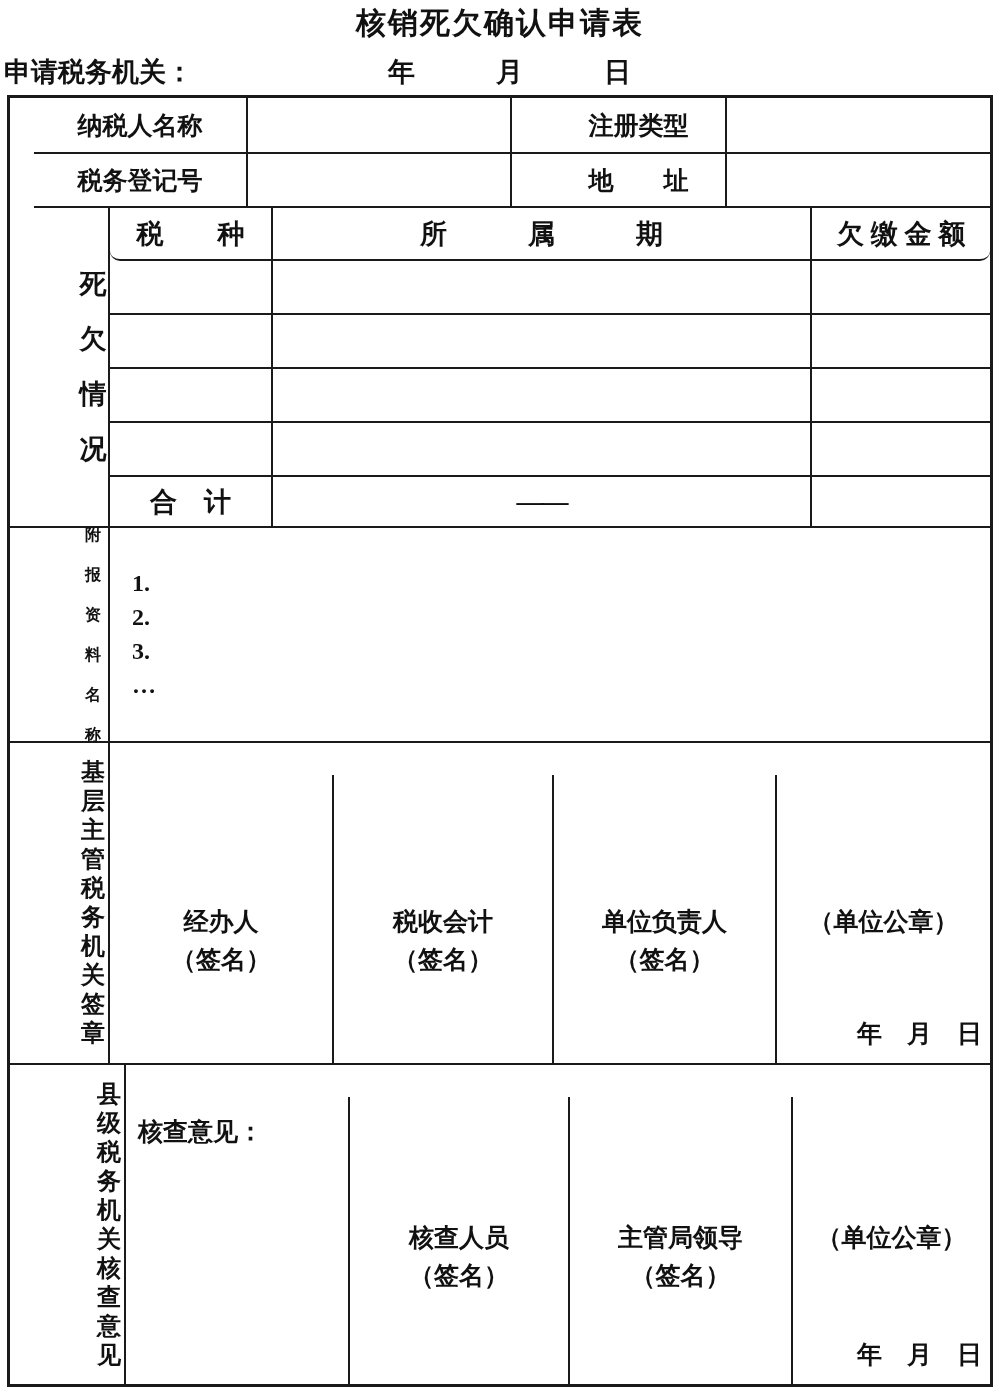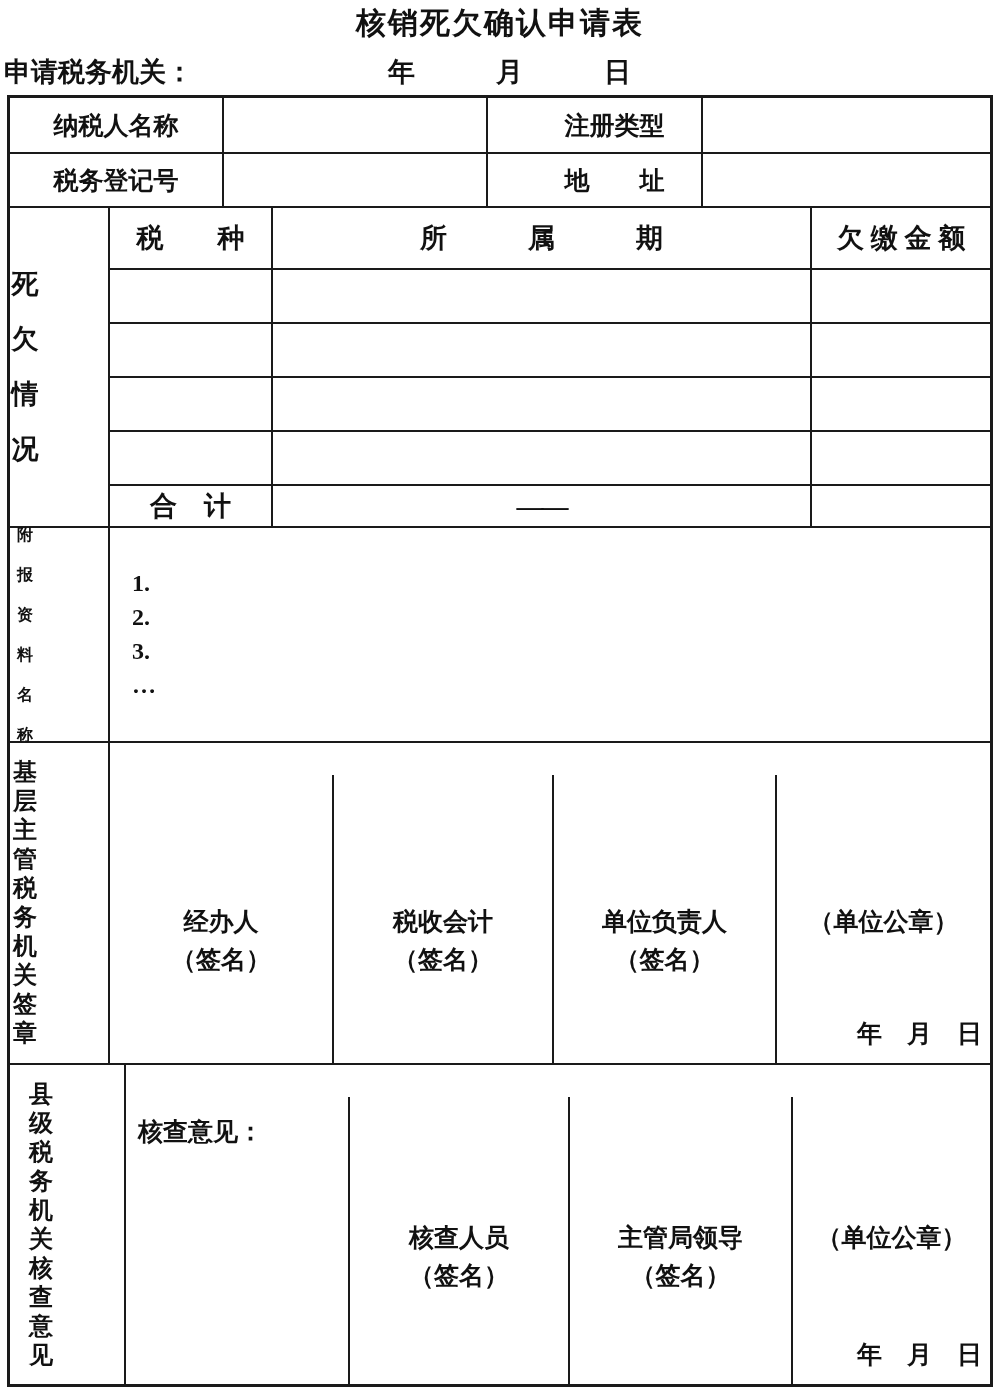--- a/index.html
+++ b/index.html
@@ -30,43 +30,43 @@
   
   .form-table {
     position: absolute; left: 7px; top: 95px; width: 986px;
     border: 3px solid #1a1a1a;
     background: #ffffff;
   }
   .bline { border-bottom: 2px solid #1a1a1a; }
   .rline { border-right: 2px solid #1a1a1a; }
 
   
-  .info-row { display: flex; }
+  .info-row { display: flex; margin-left: 24px; }
   .info-row.first { height: 56px; }
   .info-row.second { height: 54px; }
   .icell { display: flex; align-items: center; justify-content: center;
     font-size: 25px; font-weight: 600; }
   .iw1 { width: 214px; }
   .iw2 { width: 264px; }
   .iw3 { width: 215px; padding-left: 40px; }
   .iw4 { flex: 1; }
 
   
-  .side-col { width: 100px; display: flex; align-items: center; justify-content: flex-start; }
+  .side-col { width: 100px; display: flex; align-items: center; justify-content: flex-end; }
   .side-text { width: 30px; text-align: center; word-break: break-all;
     font-weight: 600; }
   .st-arrears { font-size: 27px; line-height: 55px; }
   .st-attach  { font-size: 16px; line-height: 40px; }
   .st-sign    { font-size: 24px; line-height: 29px; }
 
   
   .arrears { display: flex; height: 320px; }
   .arrears-body { flex: 1; display: flex; flex-direction: column; }
   .a-row { display: flex; }
-  .a-row.hdr { height: 62px; }
+  .a-row.hdr { height: 53px; border-radius: 10px; }
   .a-row.data { height: 54px; }
   .a-row.total { flex: 1; }
   .a-cell { display: flex; align-items: center; justify-content: center;
     font-size: 27px; font-weight: 600; }
   .ac1 { width: 163px; }
   .ac2 { width: 539px; }
   .ac3 { flex: 1; }
   .dash { font-size: 27px; letter-spacing: -2px; font-weight: 600; }
 
   

